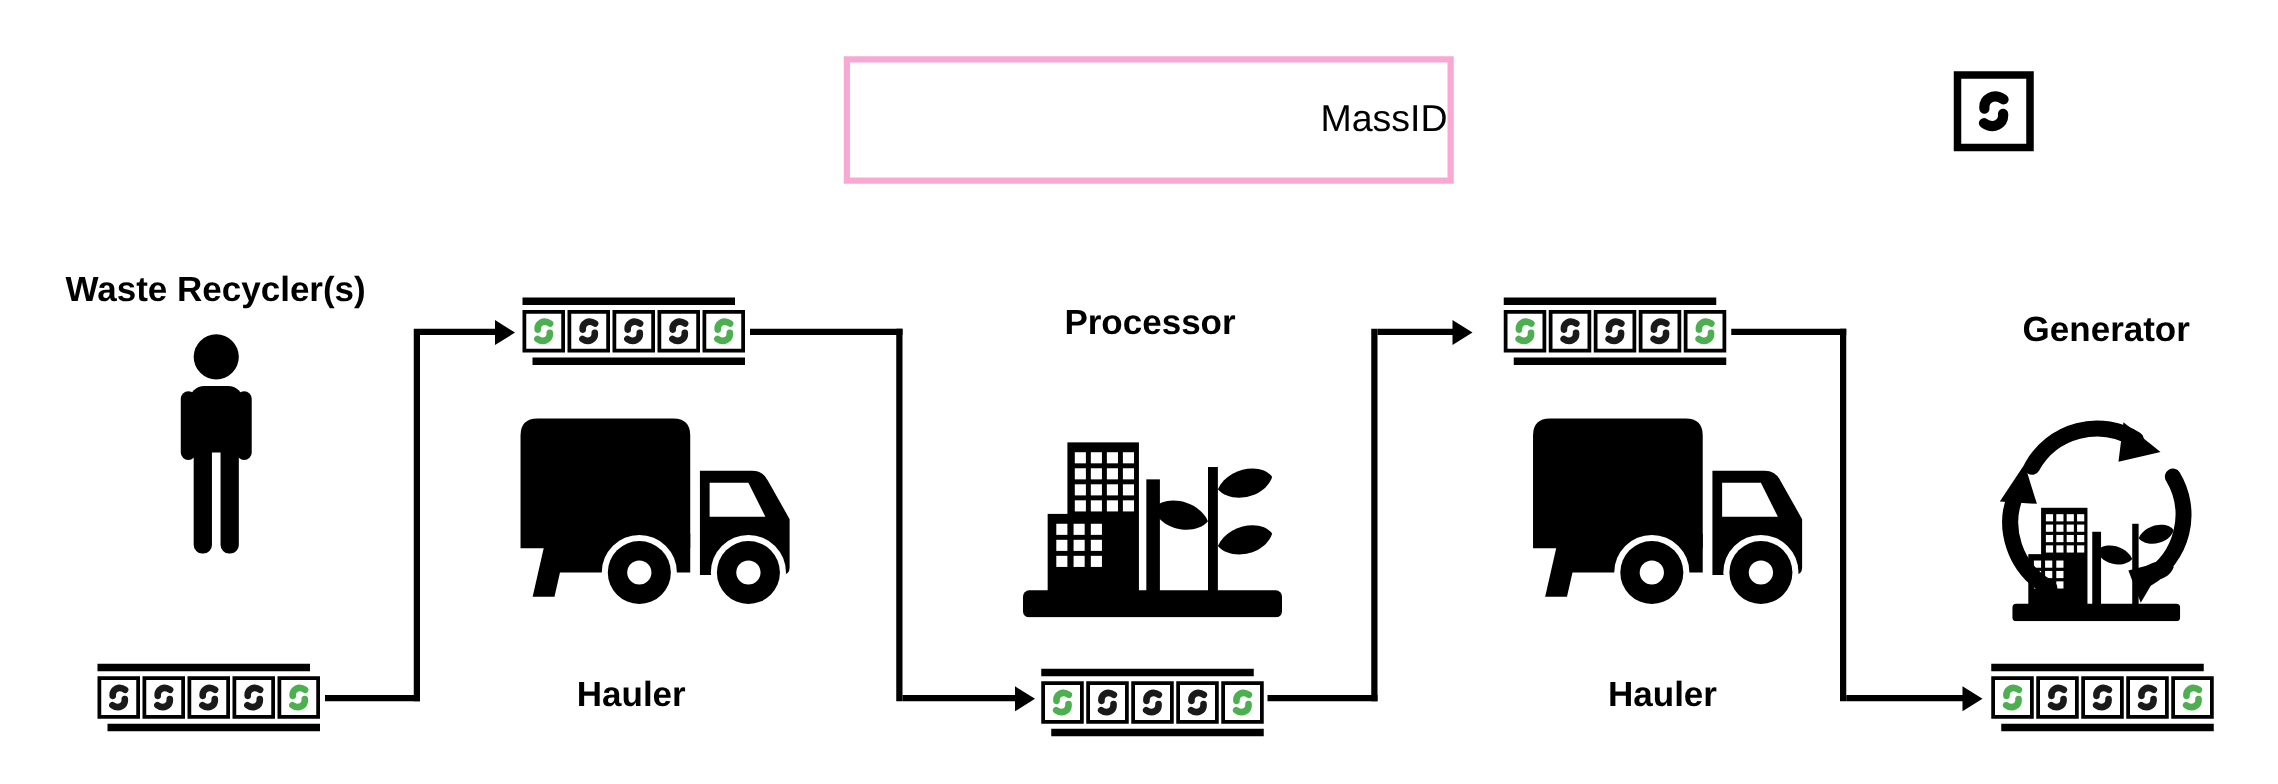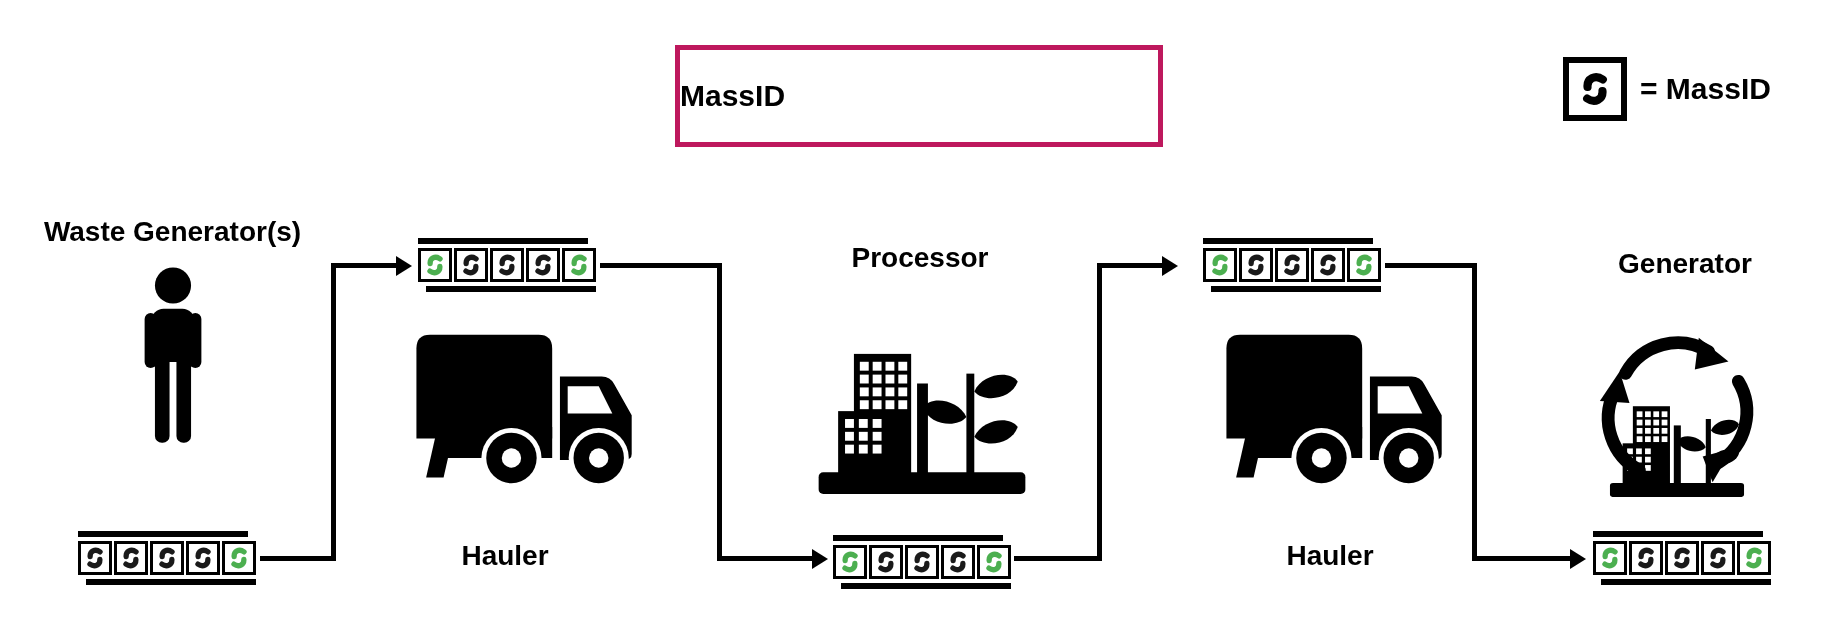--- a/index.html
+++ b/index.html
@@ -3,23 +3,23 @@
 <meta charset="utf-8">
 <style>
   html,body{margin:0;padding:0;background:#fff;}
   .canvas{
     position:relative;width:1822px;height:627px;background:#fff;
     font-family:"Liberation Sans",sans-serif;color:#000;overflow:hidden;
   }
   .abs{position:absolute;}
   
   .title-box{
-    left:675px;top:45px;width:478px;height:92px;border:5px solid #be185d;
-    display:flex;flex-direction:column;justify-content:center;align-items:flex-start;
-    font-weight:bold;font-size:30px;line-height:1.28;text-align:center;
+    left:675px;top:45px;width:478px;height:92px;border:5px solid #f9a8d4;
+    display:flex;flex-direction:column;justify-content:center;align-items:flex-end;
+    font-weight:normal;font-size:30px;line-height:1.28;text-align:center;
   }
   
   .legend-box{
     left:1563px;top:57px;width:52px;height:52px;border:6px solid #000;
     display:flex;align-items:center;justify-content:center;background:#fff;
   }
   .legend-label{
     left:1640px;top:57px;height:64px;display:flex;align-items:center;
     font-weight:bold;font-size:30px;white-space:nowrap;
   }
@@ -127,23 +127,22 @@
 
   <div class="abs title-box">
     <div>MassID</div>
   </div>
 
   <div class="abs legend-box">
     <svg width="34" height="34" viewBox="0 0 100 100">
         <use href="#massid-glyph"></use>
       </svg>
   </div>
-  <div class="abs legend-label">= MassID</div>
-
-  <div class="abs stage-label" style="left:15px;top:216px;width:315px;">Waste Generator(s)</div>
+
+  <div class="abs stage-label" style="left:15px;top:216px;width:315px;">Waste Recycler(s)</div>
   <div class="abs" style="left:130px;top:258px;width:86px;height:196px;">
     <svg class="icon-svg" viewBox="0 0 100 210">
         <use href="#person"></use>
       </svg>
   </div>
   <div class="abs strip" style="left:78px;top:531px;">
     <div class="bar top"></div>
     <div class="row">
         <div class="token" style="color: rgb(26, 26, 26);">
           <svg viewBox="0 0 100 100">

